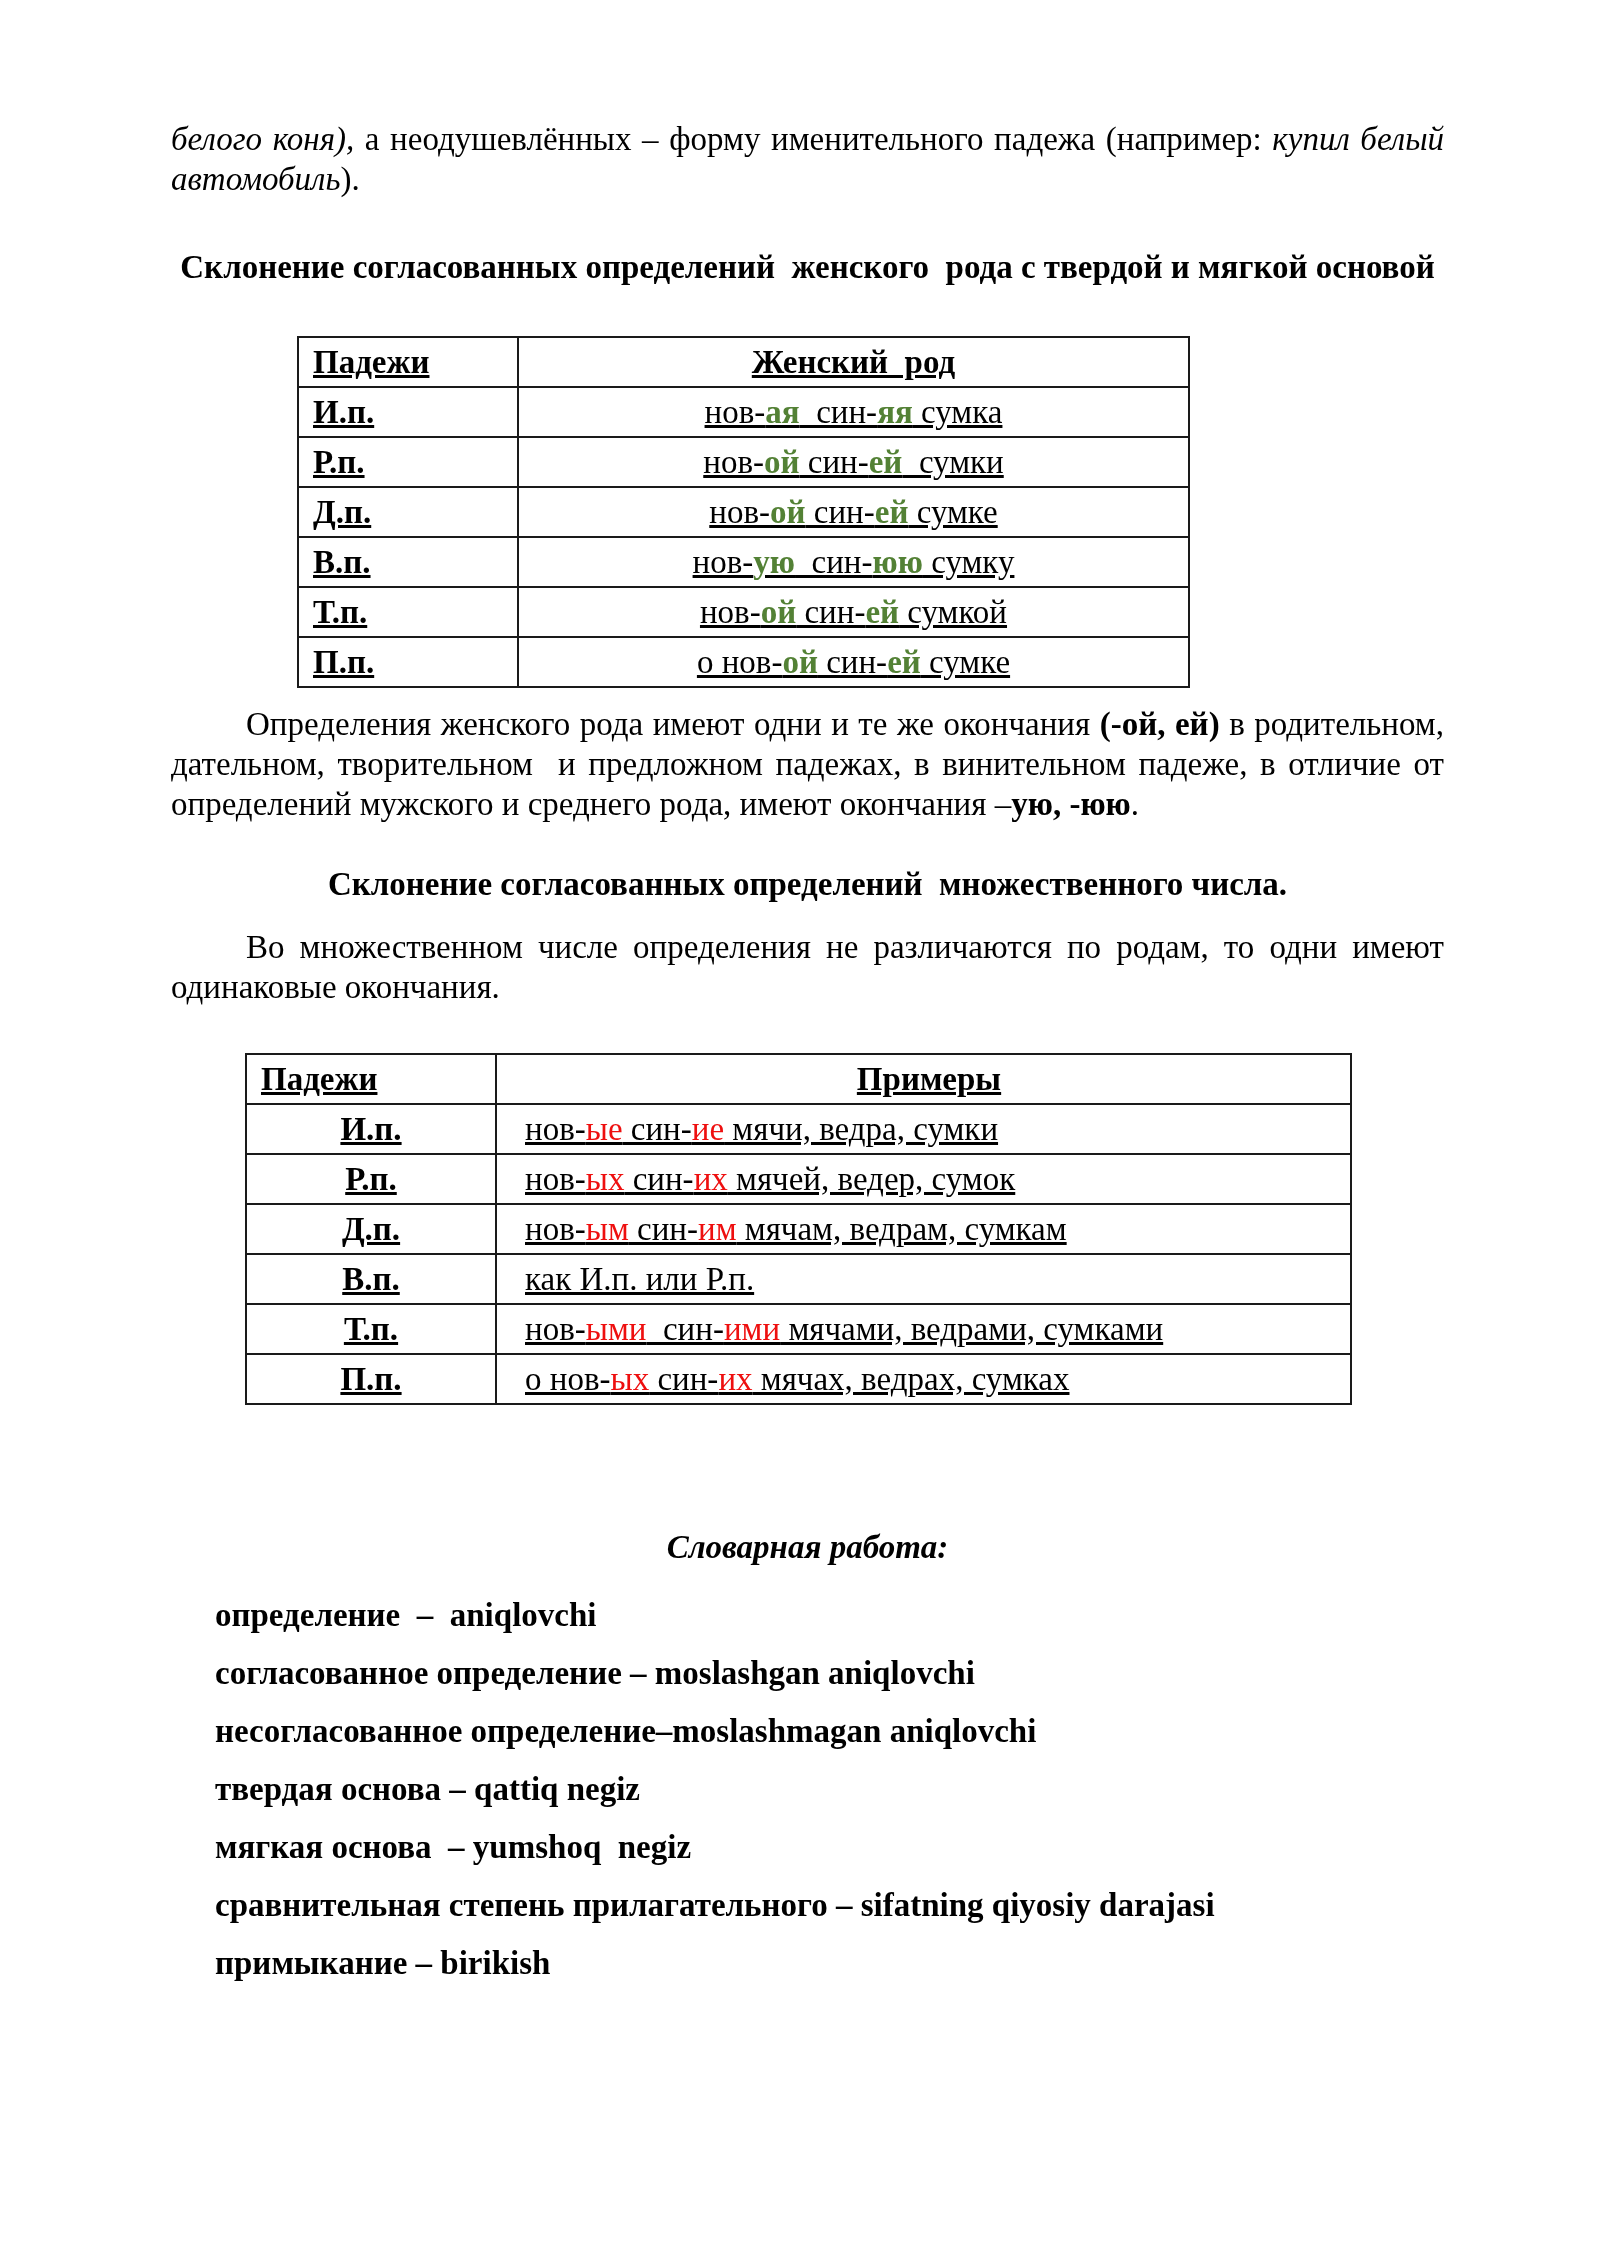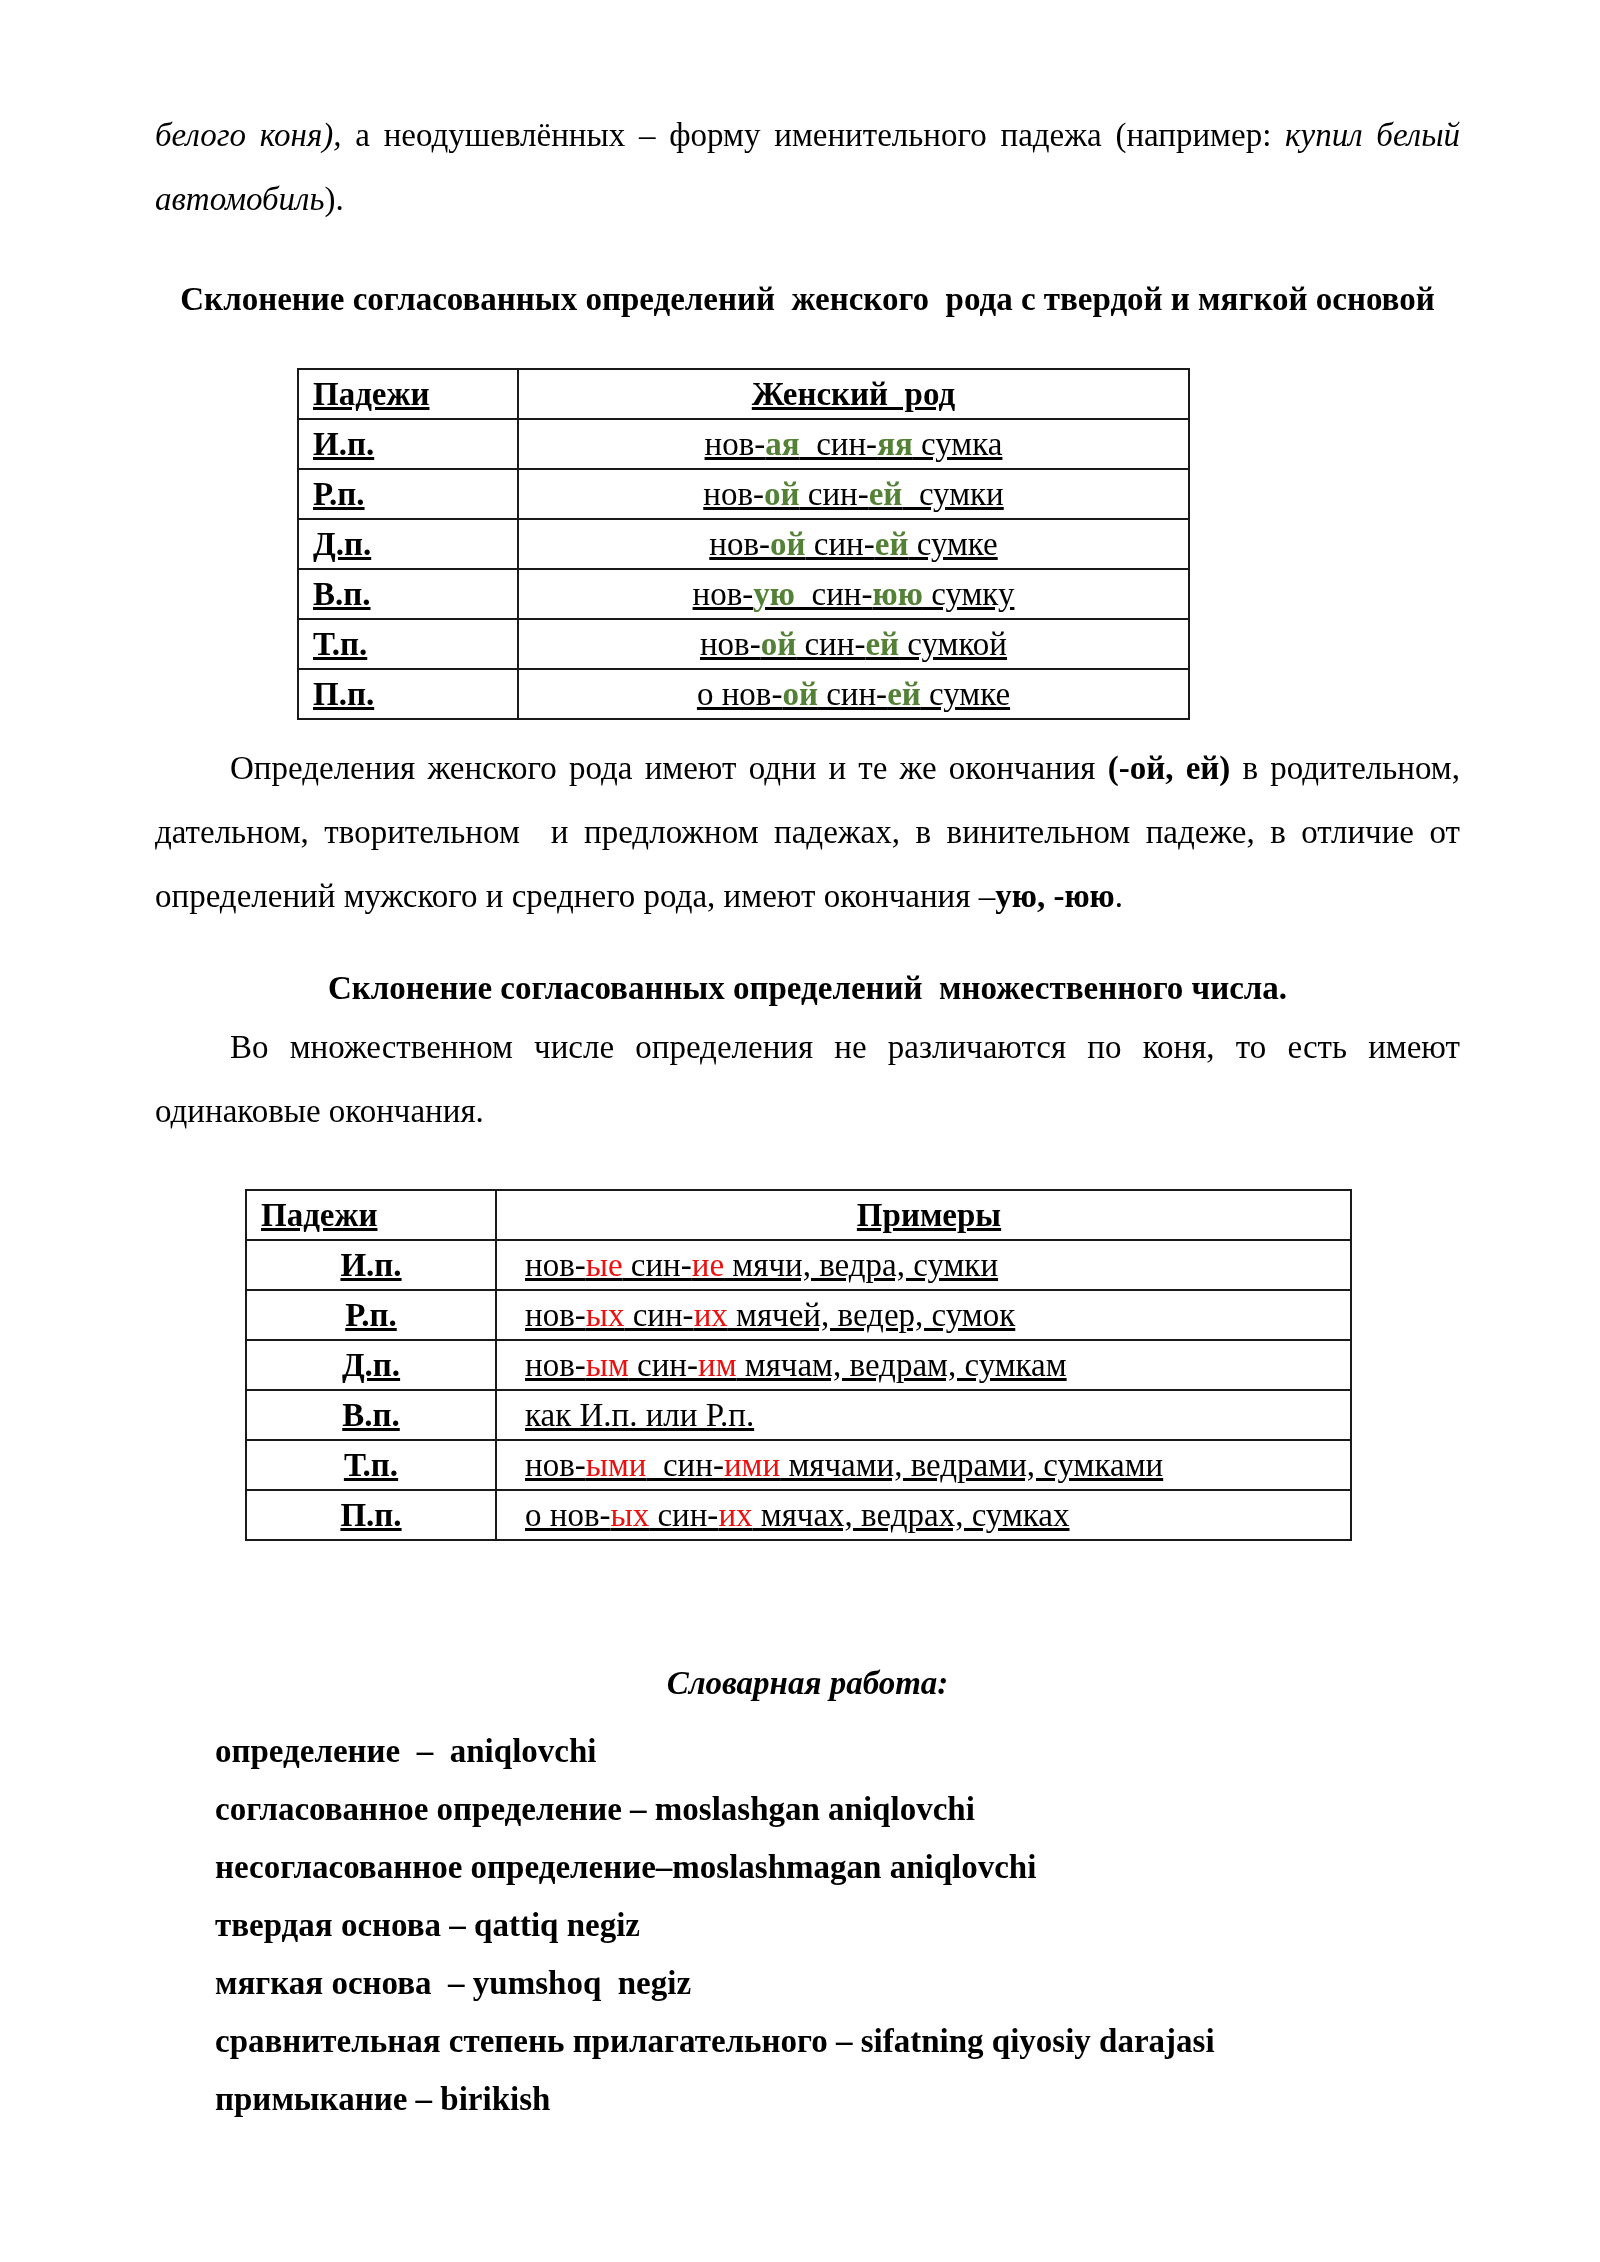--- a/index.html
+++ b/index.html
@@ -11,21 +11,21 @@
   html,body{margin:0;padding:0;}
   body{
     width:1600px;height:2262px;
     background:#ffffff;
     color:var(--ink);
     font-family:"Liberation Serif", serif;
     font-size:33px;
     overflow:hidden;
   }
   .page{padding:103px 140px 0 155px;box-sizing:border-box;}
-  p.body{margin:0;text-align:justify;line-height:64px;white-space:pre-wrap;}
+  p.body{margin:16px;text-align:justify;line-height:40px;white-space:pre-wrap;}
   p.indent{text-indent:75px;}
   .heading{
     font-weight:bold;text-align:center;line-height:53px;
     margin:42px 0 0 0;white-space:pre-wrap;
   }
   .heading.tight{margin-top:34px;}
   table{border-collapse:collapse;table-layout:fixed;}
   td,th{border:2px solid var(--line);height:48px;padding:0;
         font-size:33px;vertical-align:middle;white-space:pre-wrap;text-decoration:underline;}
   
@@ -97,21 +97,21 @@
           <td class="case-cell">П.п.</td>
           <td class="example-cell"><span>о нов-</span><span class="seg-g">ой</span><span> син-</span><span class="seg-g">ей</span><span> сумке</span></td>
         </tr>
       </tbody>
   </table>
 
   <p class="body indent" style="margin-top:16px;"><span>Определения женского рода имеют одни и те же окончания </span><span class="seg-b">(-ой, ей)</span><span> в родительном, дательном, творительном  и предложном падежах, в винительном падеже, в отличие от определений мужского и среднего рода, имеют окончания –</span><span class="seg-b">ую, -юю</span><span>.</span></p>
 
   <div class="heading tight">Склонение согласованных определений  множественного числа.</div>
 
-  <p class="body indent">Во множественном числе определения не различаются по коня, то есть имеют одинаковые окончания.</p>
+  <p class="body indent">Во множественном числе определения не различаются по родам, то одни имеют одинаковые окончания.</p>
 
   <table class="t2">
     <colgroup>
         <col class="c1">
         <col>
       </colgroup>
     <thead>
       <tr>
         <th class="h-case">Падежи</th>
         <th class="h-ex">Примеры</th>

